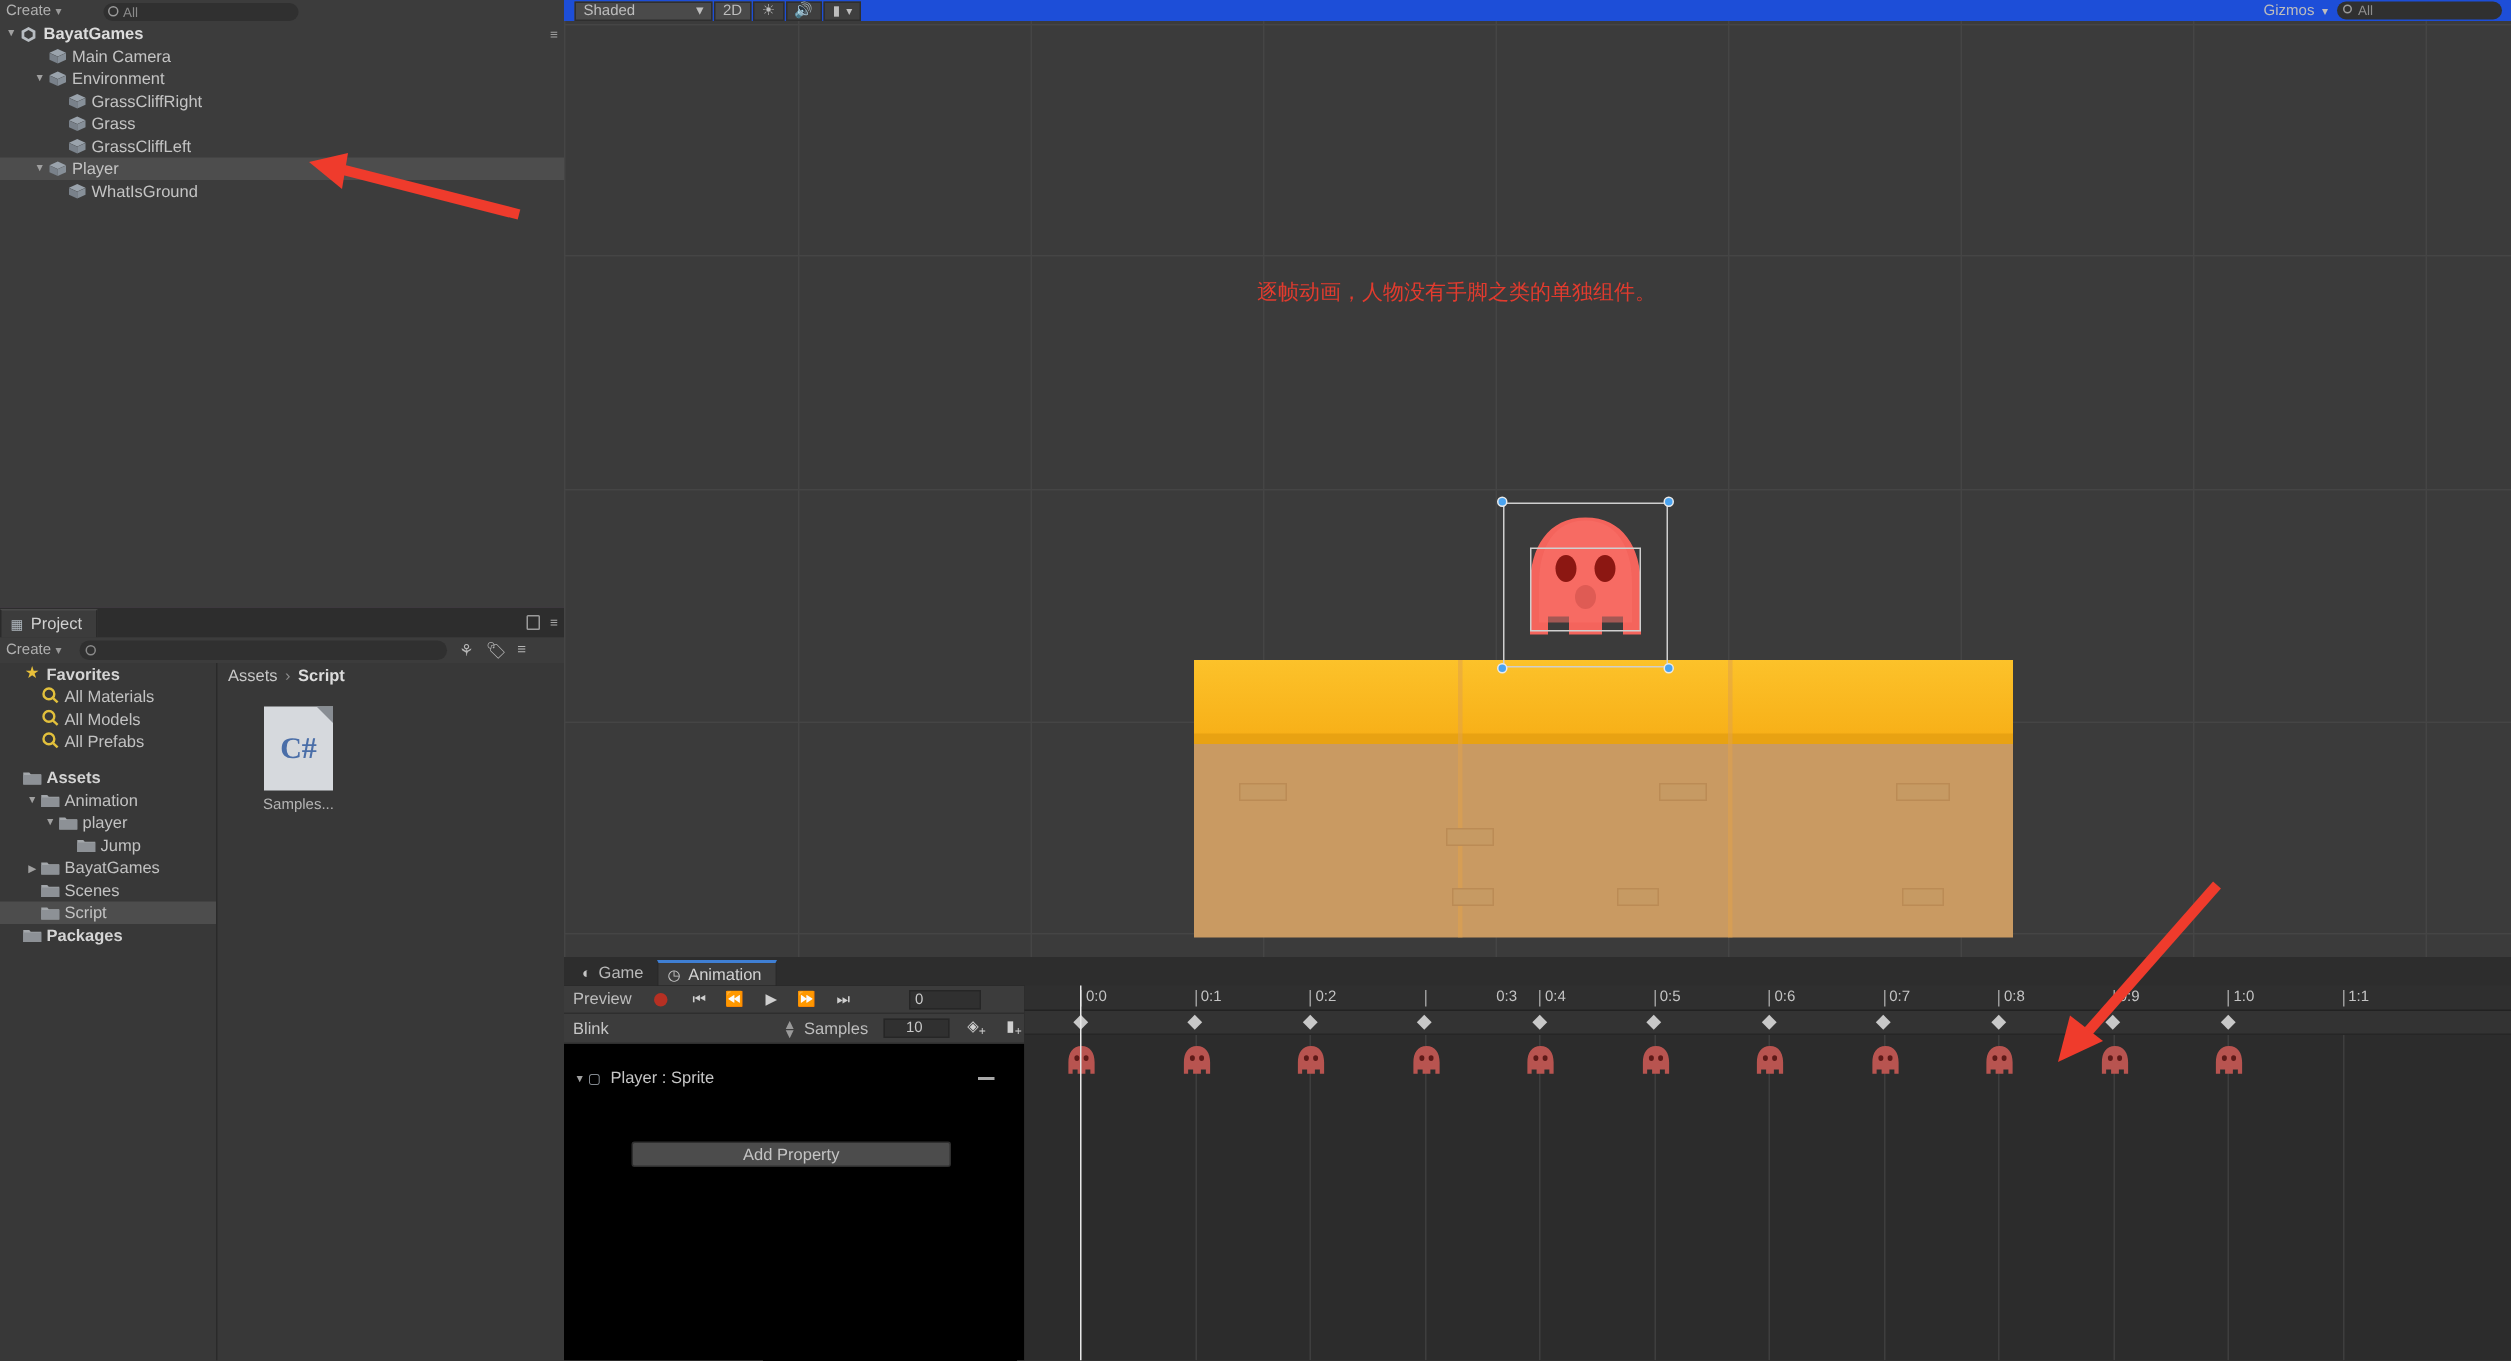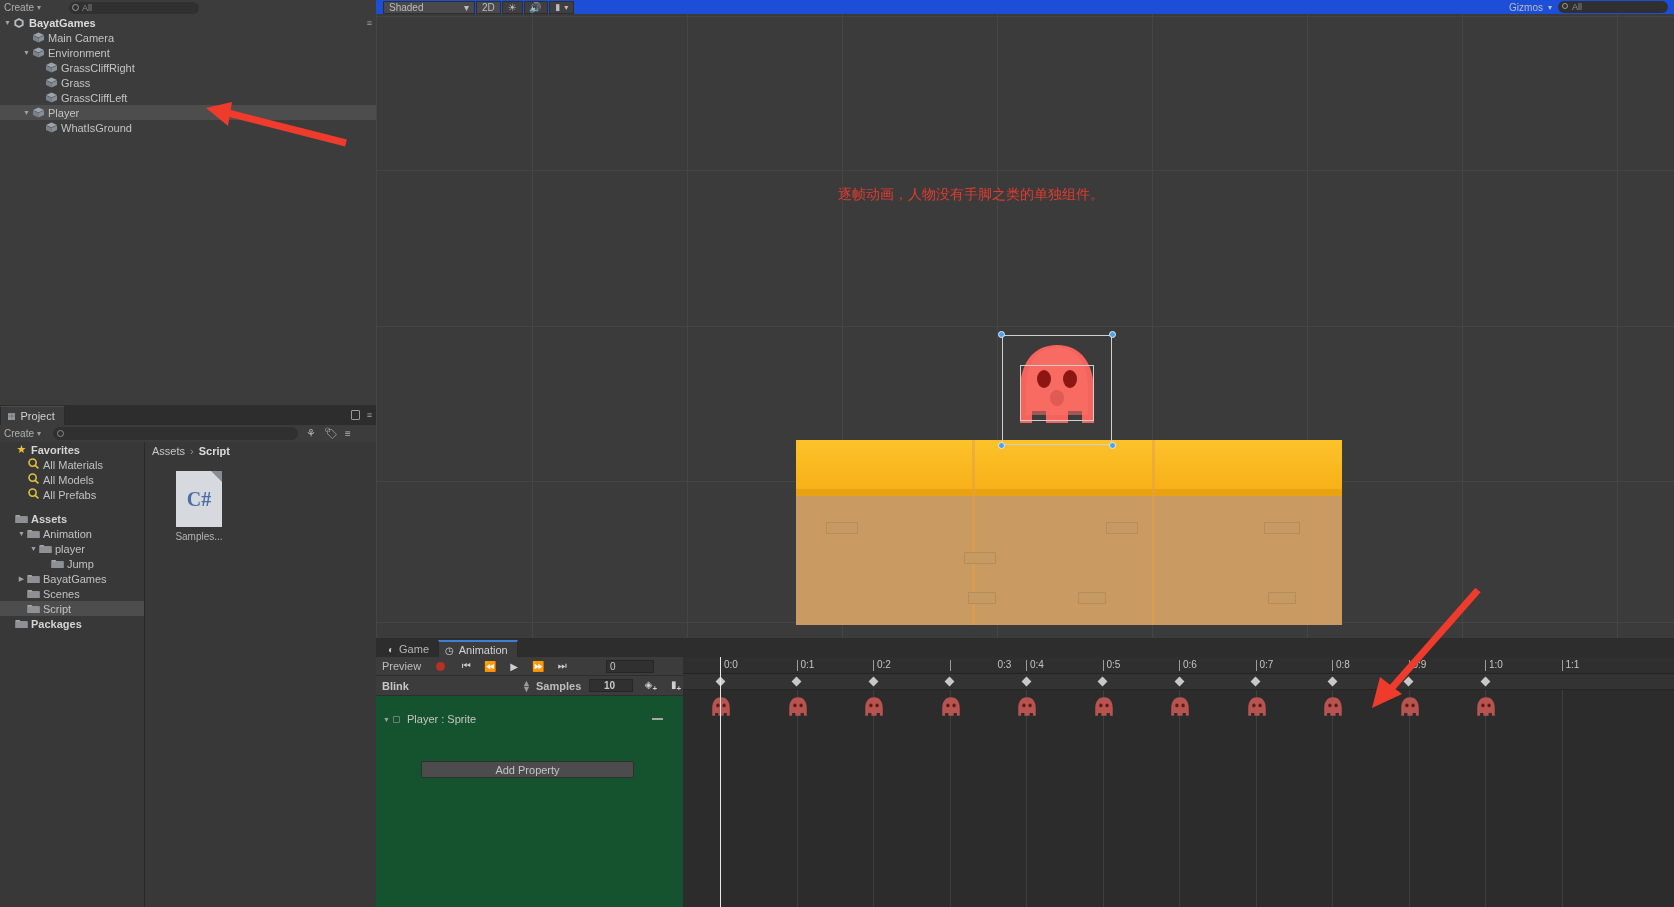--- a/index.html
+++ b/index.html
@@ -106,31 +106,31 @@
 
   
   #anim { position:absolute; left:376px; top:638px; width:1298px; height:269px;
       background:#383838; }
   #anim-tabbar { position:absolute; left:0; top:0; width:1298px; height:19px;
       background:#2d2d2d; display:flex; align-items:flex-end; padding-left:6px; }
   #anim-tabbar .tab { height:18px; }
   #anim-tabbar .tab.active { background:#3c3c3c; border-top:2px solid #3f7fd4;
       border-left:1px solid #2a2a2a; border-right:1px solid #2a2a2a; color:#d2d2d2; }
   #anim-left { position:absolute; left:0; top:19px; width:307px; height:250px;
-      background:#14532d; }
+      background:#000000; }
   #anim-ctrlrow { height:19px; background:#3c3c3c; display:flex; align-items:center;
       padding-left:6px; border-bottom:1px solid #2e2e2e; }
   #anim-ctrlrow .lbl { font-size:11px; color:#bdbdbd; margin-right:6px; }
   .rec-dot { width:9px; height:9px; border-radius:50%; background:#b63023; margin:0 9px; }
   .tctl { width:24px; text-align:center; color:#cfcfcf; font-size:10px; }
   #frame-field { position:absolute; left:230px; top:3px; width:48px; height:13px;
       background:#303030; border:1px solid #262626; color:#c8c8c8; font-size:10px;
       padding-left:3px; line-height:12px; }
   #anim-cliprow { height:20px; background:#3c3c3c; display:flex; align-items:center;
-      padding-left:6px; border-bottom:1px solid #2e2e2e; position:relative;font-weight:bold; }
+      padding-left:6px; border-bottom:1px solid #2e2e2e; position:relative; }
   #clip-name { font-size:11px; color:#c6c6c6; }
   #clip-arrows { position:absolute; left:146px; top:4px; color:#9a9a9a; font-size:9px;
       line-height:6px; }
   #samples-lbl { position:absolute; left:160px; top:4px; font-size:11px; color:#bdbdbd; }
   #samples-field { position:absolute; left:213px; top:3px; width:44px; height:13px;
       background:#303030; border:1px solid #262626; color:#c8c8c8; font-size:10px;
       padding-left:14px; line-height:12px; }
   .kf-btn { position:absolute; top:3px; width:20px; height:14px; color:#cfcfcf;
       font-size:10px; text-align:center; }
   #prop-row { height:22px; display:flex; align-items:center; padding-left:5px;

